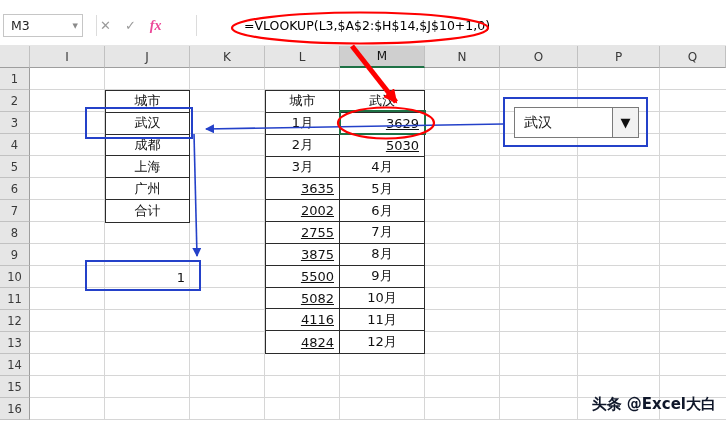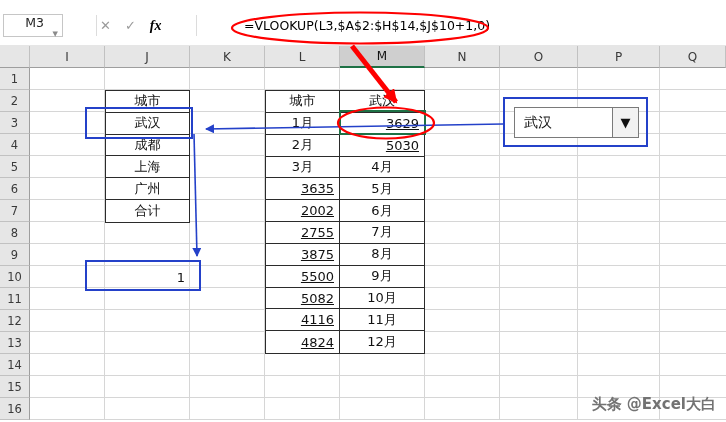--- a/index.html
+++ b/index.html
@@ -11,27 +11,27 @@
     --hdr-border:#c1c1c1;
     --hdr-border-dark:#9e9e9e;
     --cell-border:#2b2b2b;
   }
   *{box-sizing:border-box;margin:0;padding:0;}
   body{font-family:"DejaVu Sans","Liberation Sans",sans-serif;background:#fff;}
   .stage{position:relative;width:726px;height:422px;background:#fff;overflow:hidden;}
 
   
   .topbar{position:absolute;left:0;top:0;width:726px;height:46px;background:#fff;border-bottom:1px solid #e6e6e6;}
-  .namebox{position:absolute;left:3px;top:14px;width:60px;height:23px;border:1px solid #c6c6c6;background:#fff;
-           display:flex;align-items:center;padding:0 4px 0 7px;font-size:12.5px;color:#1f1f1f;flex-direction:column;}
+  .namebox{position:absolute;left:3px;top:14px;width:80px;height:23px;border:1px solid #c6c6c6;background:#fff;
+           display:flex;align-items:center;padding:0 4px 0 7px;font-size:12.5px;color:#1f1f1f;}
   .nb-arrow{margin-left:auto;font-size:7px;color:#8a8a8a;}
   .vsep{position:absolute;top:15px;width:1px;height:21px;background:#dcdcdc;}
   .fbtns{position:absolute;left:100px;top:14px;height:23px;display:flex;align-items:center;gap:14px;}
   .fb{font-size:13px;color:#9a9a9a;cursor:default;}
-  .fb.fx{font-family:"Liberation Serif","DejaVu Serif",serif;font-style:italic;font-weight:bold;color:#000000;font-size:14px;}
+  .fb.fx{font-family:"Liberation Serif","DejaVu Serif",serif;font-style:italic;font-weight:bold;color:#ec4899;font-size:14px;}
   .formulabar{position:absolute;left:200px;top:14px;right:0;height:23px;background:#fff;display:flex;align-items:center;
               padding-left:44px;font-size:12.5px;color:#000;white-space:nowrap;}
 
   
   .colhdrs{position:absolute;left:0;top:46px;width:726px;height:22px;display:flex;background:var(--hdr-bg);}
   .ch{height:22px;display:flex;align-items:center;justify-content:center;font-size:12px;color:#3a3a3a;
       border-right:1px solid var(--hdr-border);border-bottom:1px solid var(--hdr-border-dark);background:var(--hdr-bg);}
   .ch.sel{background:#cfcfcf;border-bottom:2px solid var(--sel-green);color:#111;}
   .cw0{width:30px}.cwI{width:75px}.cwJ{width:85px}.cwK{width:75px}.cwL{width:75px}.cwM{width:85px}
   .cwN{width:75px}.cwO{width:78px}.cwP{width:82px}.cwQ{width:66px}
@@ -77,21 +77,21 @@
 
   
   .dd-outer{position:absolute;left:503px;top:97px;width:145px;height:50px;border:2px solid var(--ann-blue);z-index:4;background:transparent;}
   .dd{position:absolute;left:9px;top:8px;display:flex;}
   .dd-val{width:99px;height:31px;background:#fff;border:1px solid #7a7a7a;display:flex;align-items:center;
           padding-left:9px;font-size:14px;color:#111;}
   .dd-btn{width:26px;height:31px;background:#f2f2f2;border:1px solid #7a7a7a;border-left:none;
           display:flex;align-items:center;justify-content:center;font-size:13px;color:#111;cursor:default;}
 
   
-  .watermark{position:absolute;right:10px;top:395px;font-size:15px;font-weight:600;color:#737373;z-index:5;white-space:nowrap;}
+  .watermark{position:absolute;right:10px;top:395px;font-size:15px;font-weight:600;color:#0f172a;z-index:5;white-space:nowrap;}
 
   
   .overlay{position:absolute;left:0;top:0;width:726px;height:422px;z-index:10;pointer-events:none;}
   .overlay .blue{stroke:var(--ann-blue);fill:none;}
   .overlay .red{stroke:var(--ann-red);fill:none;}
   .overlay .fill-blue{fill:var(--ann-blue);stroke:none;}
   .overlay .fill-red{fill:var(--ann-red);stroke:none;}
 </style>
 </head>
 <body>

